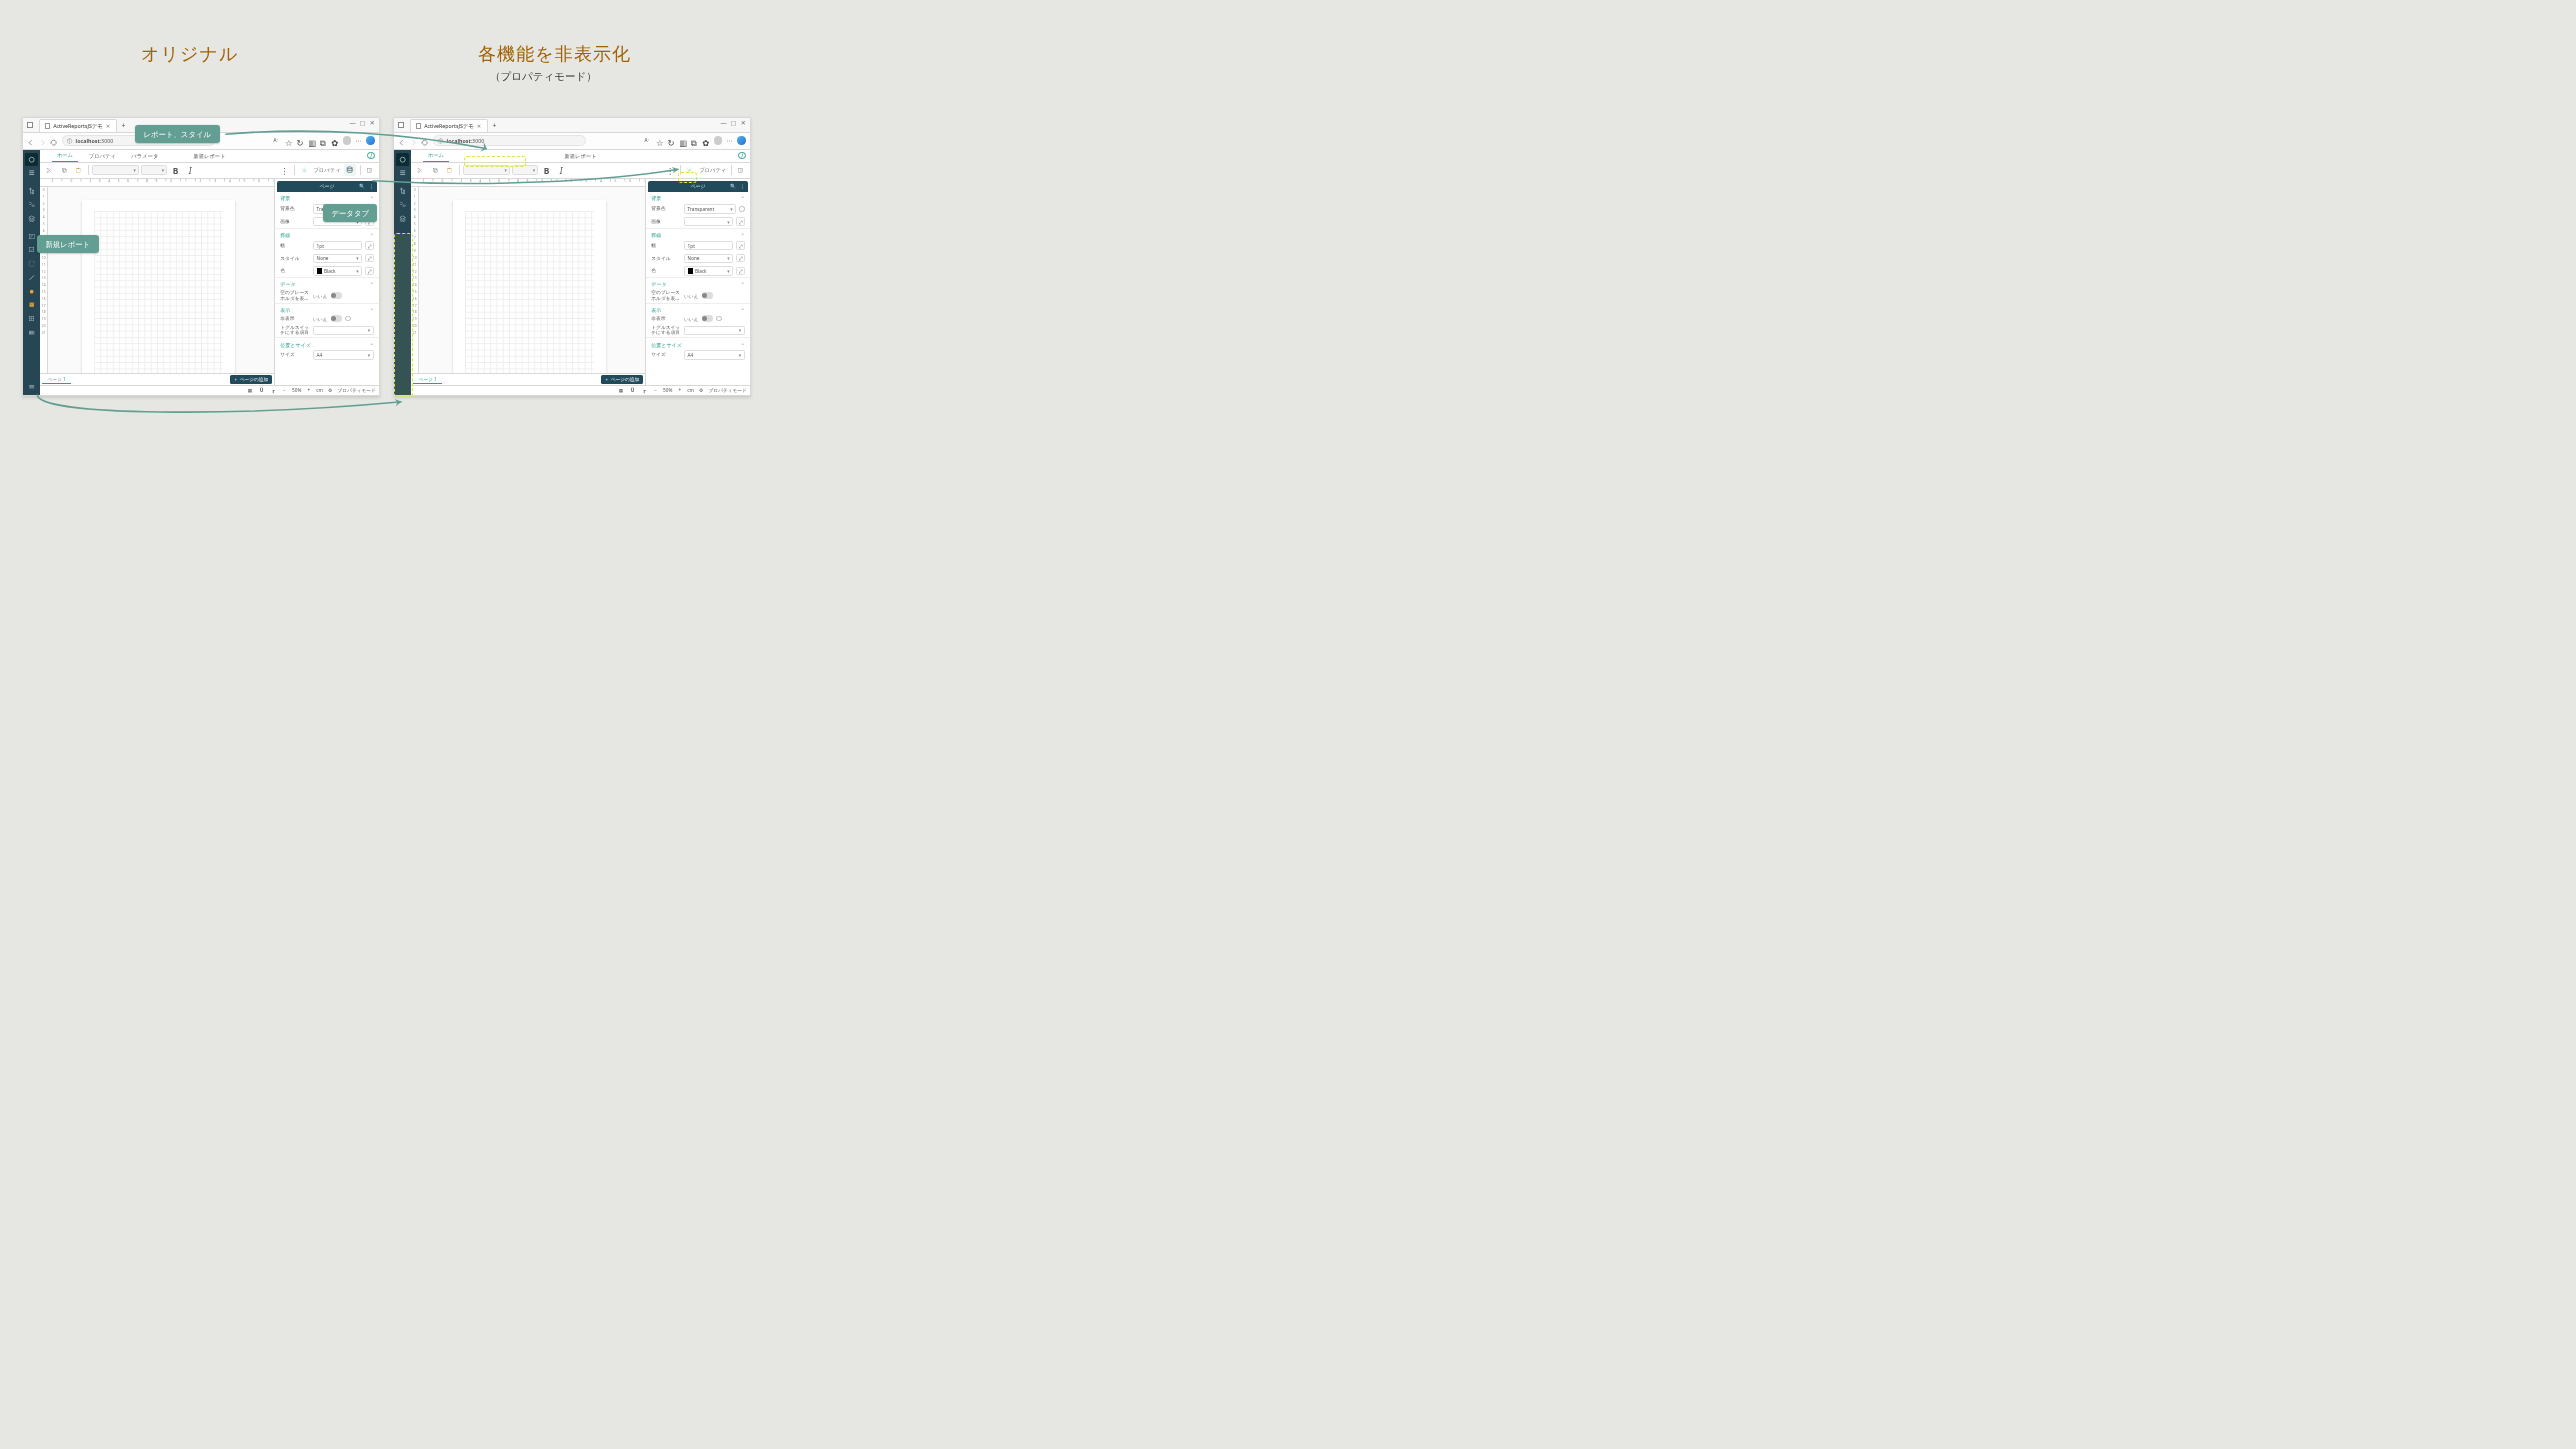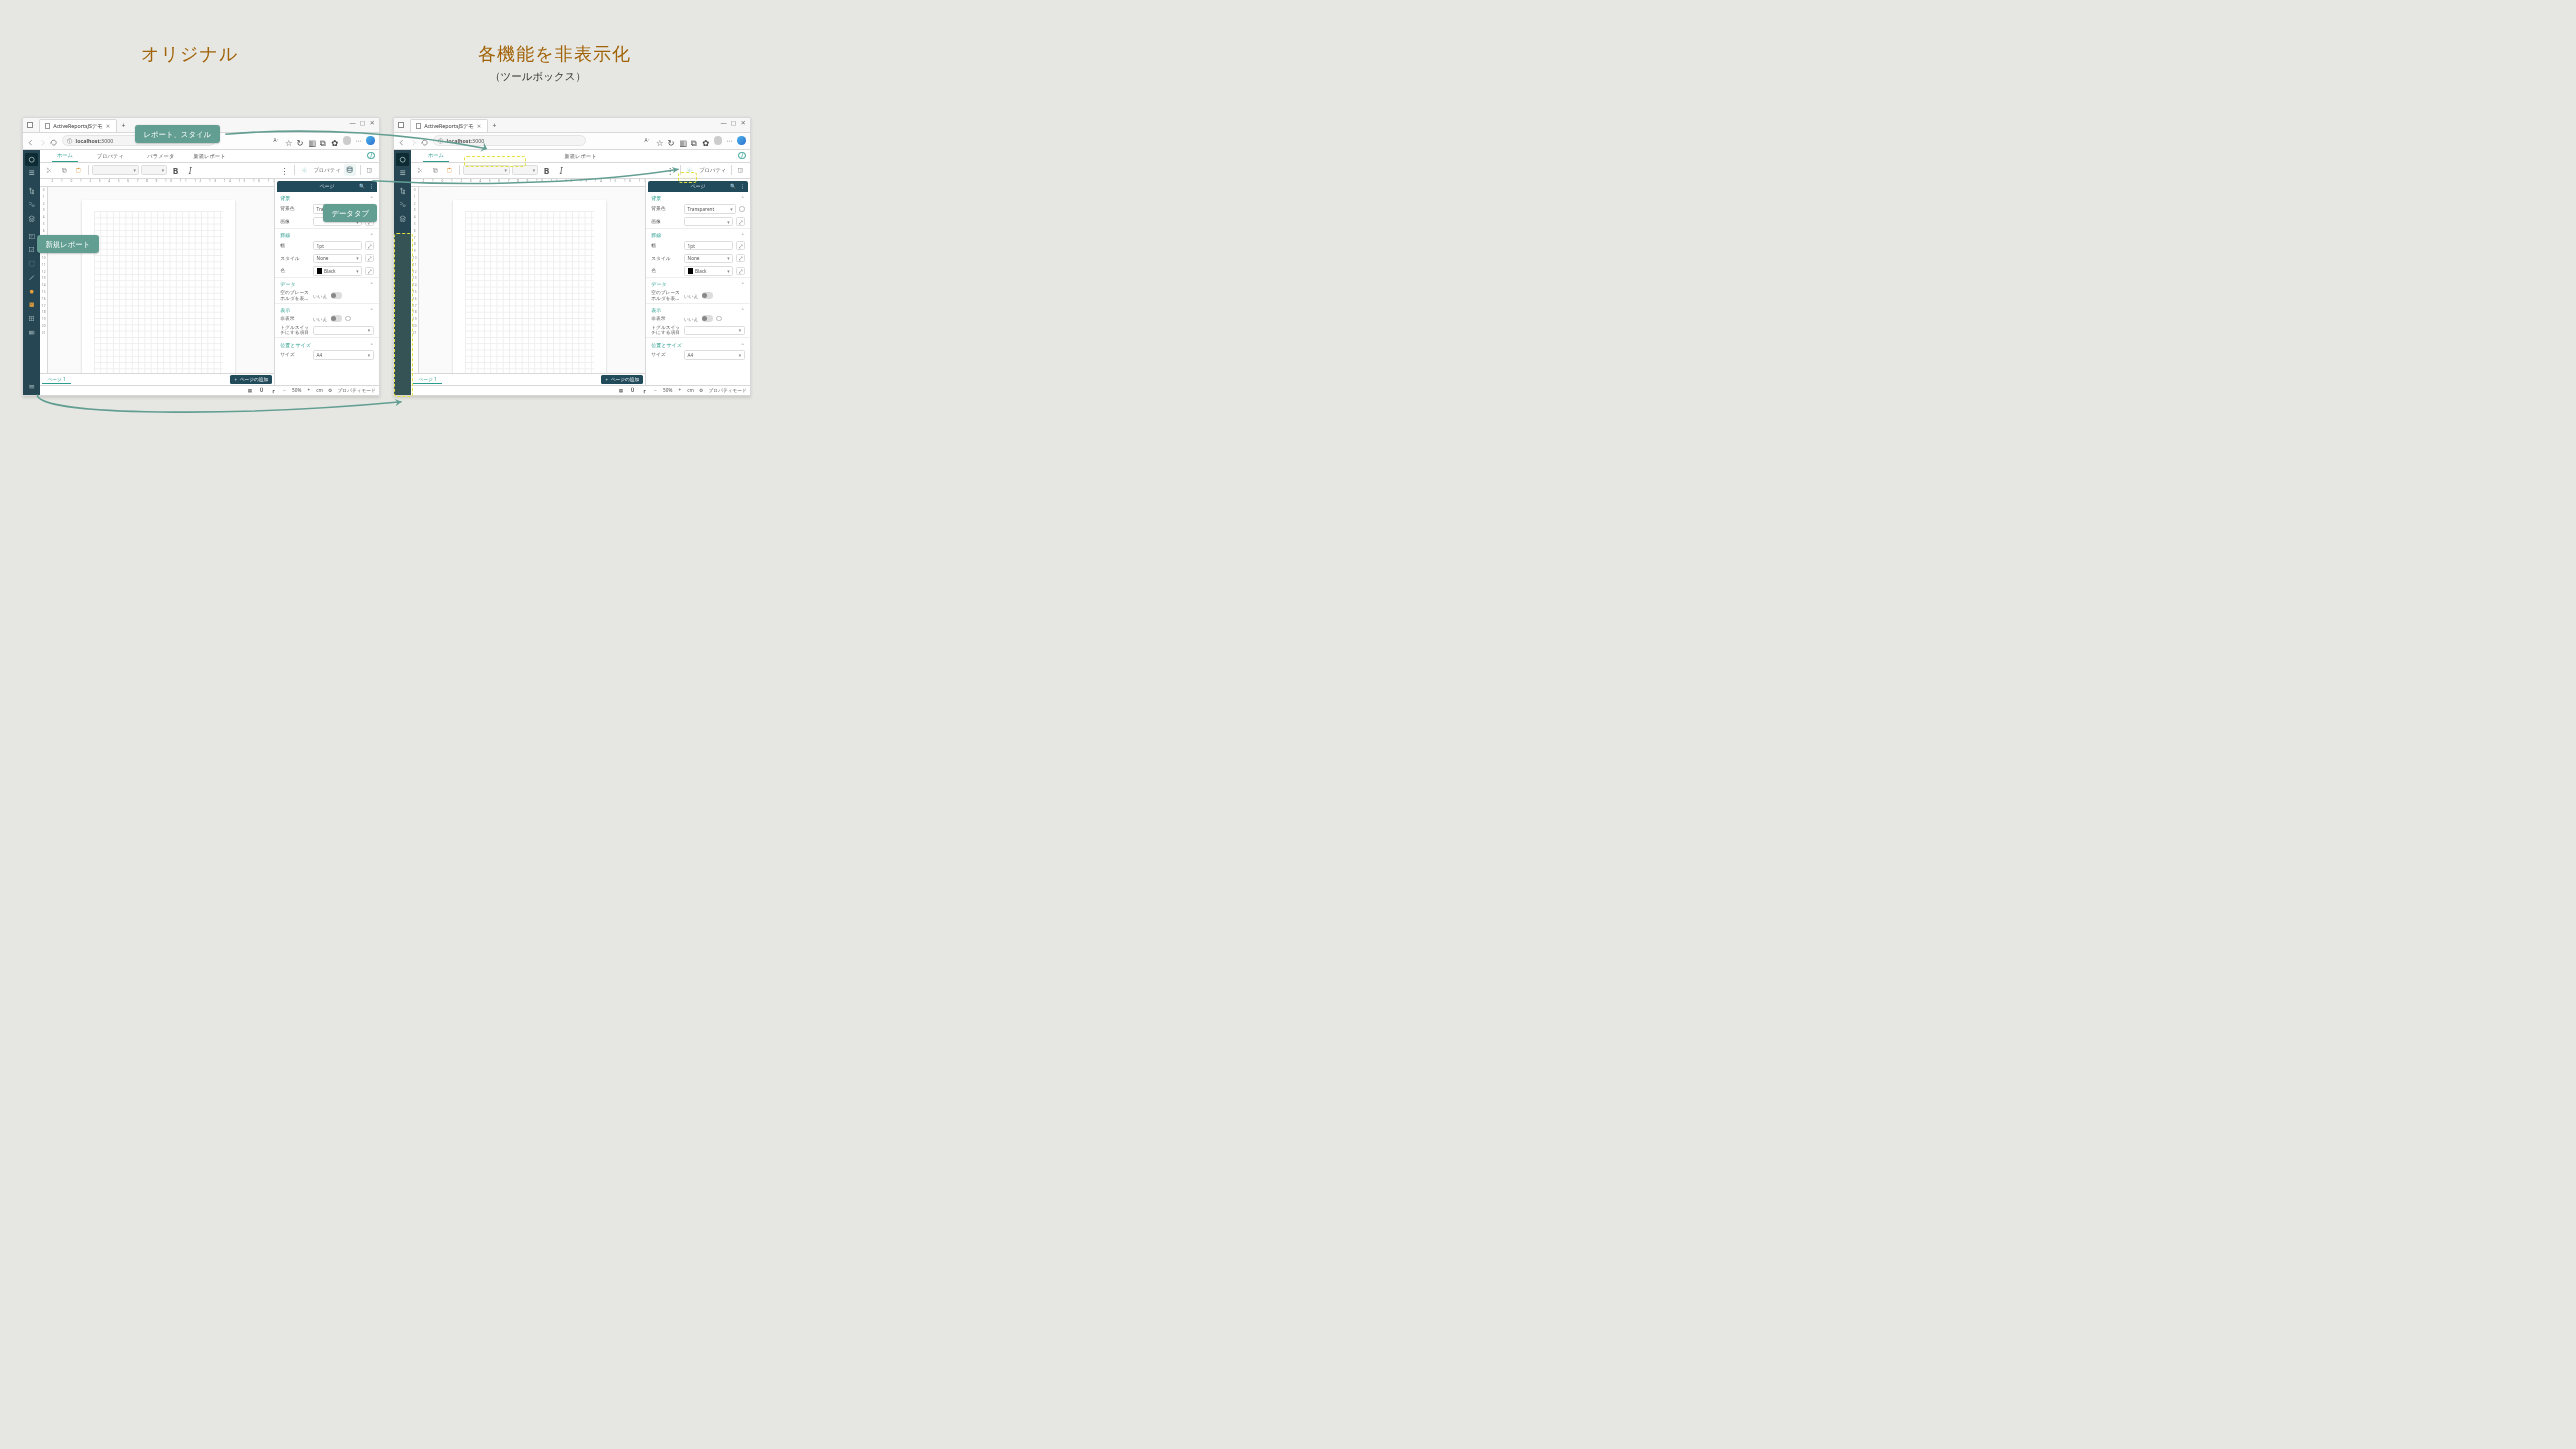--- a/index.html
+++ b/index.html
@@ -33,21 +33,21 @@
   .dots3{letter-spacing:0.5px;color:#555;font-size:6.3px;}
   .blue-swirl{width:8.4px;height:8.4px;border-radius:50%;background:linear-gradient(135deg,#4cb4e7,#2c6fd1);}
   
   .app{position:absolute;top:32px;left:0;right:0;bottom:0;display:flex;}
   .sidebar{width:17px;background:var(--dark);display:flex;flex-direction:column;align-items:center;padding-top:3.2px;gap:1.1px;}
   .sb{width:12.6px;height:12.6px;display:flex;align-items:center;justify-content:center;color:#dcebe9;border-radius:1.6px;}
   .sb.sel{background:#0d2b33;}
   .sb svg{width:7.4px;height:7.4px;}
   .sb.sep{height:3.2px;}
   .main{flex:1;display:flex;flex-direction:column;overflow:hidden;}
-  .menubar{height:12.6px;display:flex;align-items:center;border-bottom:0.5px solid var(--border);padding-left:11.6px;font-size:5.3px;color:#555;gap:13px;position:relative;}
+  .menubar{height:12.6px;display:flex;align-items:center;border-bottom:0.5px solid var(--border);padding-left:11.6px;font-size:5.3px;color:#555;gap:5px;position:relative;}
   .mtab{padding:0 5.3px;height:12.6px;display:flex;align-items:center;}
   .mtab.active{color:var(--teal);border-bottom:1.1px solid var(--teal);}
   .doc-title{position:absolute;left:50%;transform:translateX(-50%);font-size:5.3px;}
   .info-i{position:absolute;right:4.2px;color:var(--teal);font-size:6.3px;width:7.4px;height:7.4px;border:0.6px solid var(--teal);border-radius:50%;display:flex;align-items:center;justify-content:center;font-style:italic;}
   .toolbar{height:16px;display:flex;align-items:center;border-bottom:0.5px solid var(--border);padding:0 3.2px;gap:2.1px;}
   .tbtn{width:12.6px;height:12.6px;display:flex;align-items:center;justify-content:center;color:#555;border-radius:1.6px;}
   .tbtn svg{width:6.8px;height:6.8px;}
   .tbtn.teal{color:var(--teal);}
   .tsel{height:10.5px;min-width:37px;border:0.5px solid var(--field-b);background:var(--field);border-radius:1.6px;font-size:4.7px;display:flex;align-items:center;justify-content:flex-end;padding:0 2.1px;color:#888;}
   .tlabel{font-size:5.3px;color:#555;padding:0 1.1px;}
@@ -87,21 +87,21 @@
   .dash{position:absolute;border:1.6px dashed var(--yellow);border-radius:3.2px;background:rgba(255,255,100,.07);z-index:15;}
   
   svg.arrow{position:absolute;overflow:visible;z-index:10;}
 </style>
 </head>
 <body>
 
 <div id="stage">
   <div class="title" style="left:141px;top:41px;">オリジナル</div>
   <div class="title" style="left:478px;top:41px;">各機能を非表示化</div>
-  <div class="subtitle" style="left:490px;top:69px;">（ツールボックス）</div>
+  <div class="subtitle" style="left:490px;top:69px;">（プロパティモード）</div>
 
   <svg class="arrow" style="left:221px;top:129px;width:279px;height:26px" viewBox="0 0 530 50">
     <path d="M5 10 C 180 -5, 360 10, 508 38" stroke="#629e92" stroke-width="3" fill="none"></path>
     <path d="M508 38 l-10 -10 l4 10 l-4 10 z" fill="#629e92" transform="rotate(20 508 38)"></path>
   </svg>
   <svg class="arrow" style="left:366px;top:166px;width:321px;height:19px" viewBox="0 0 610 36">
     <path d="M12 28 C 220 40, 450 30, 594 6" stroke="#629e92" stroke-width="3" fill="none"></path>
     <path d="M594 6 l-12 -6 l4 6 l-4 6 z" fill="#629e92" transform="rotate(-8 594 6)"></path>
   </svg>
   <svg class="arrow" style="left:32px;top:390px;width:379px;height:32px" viewBox="0 0 720 60">

